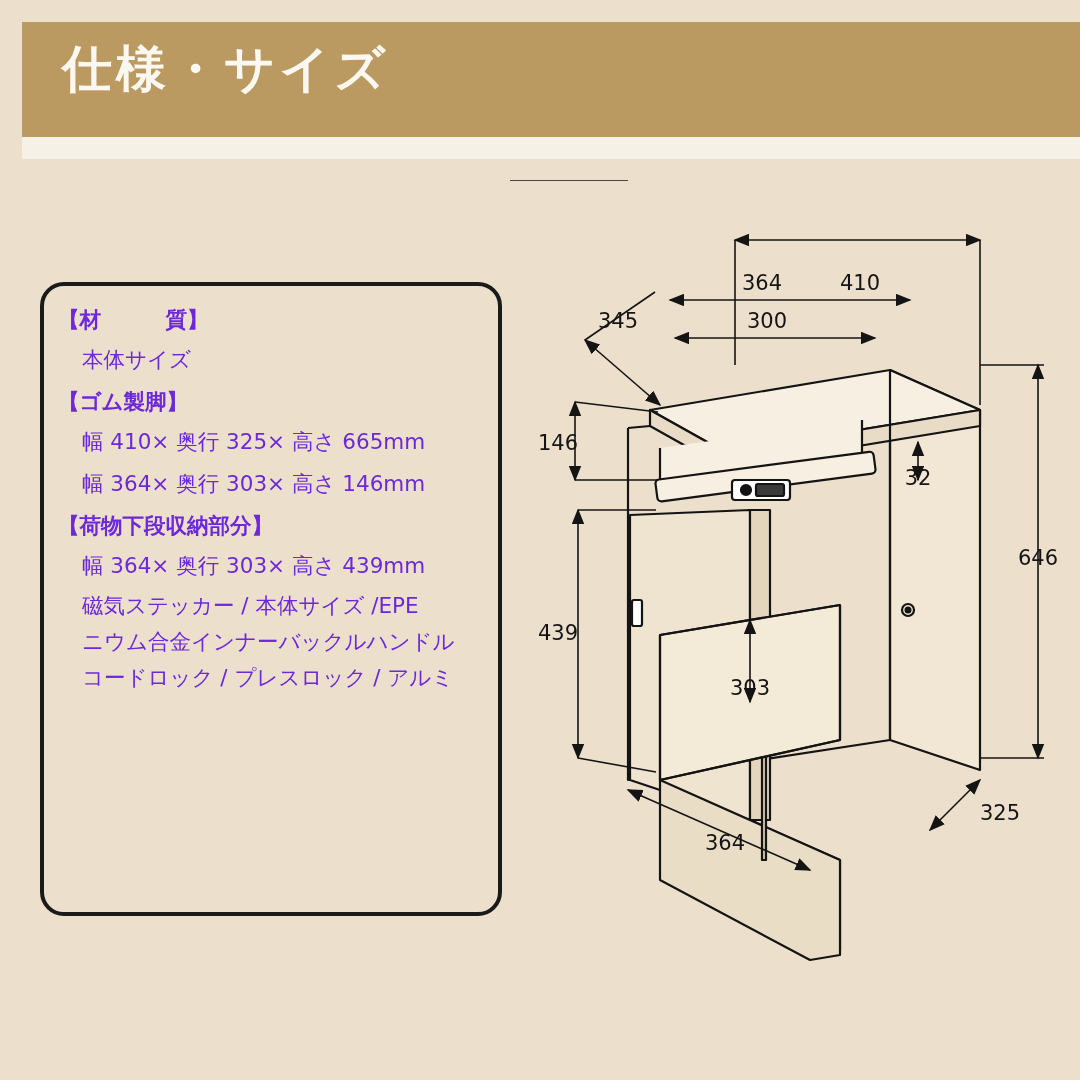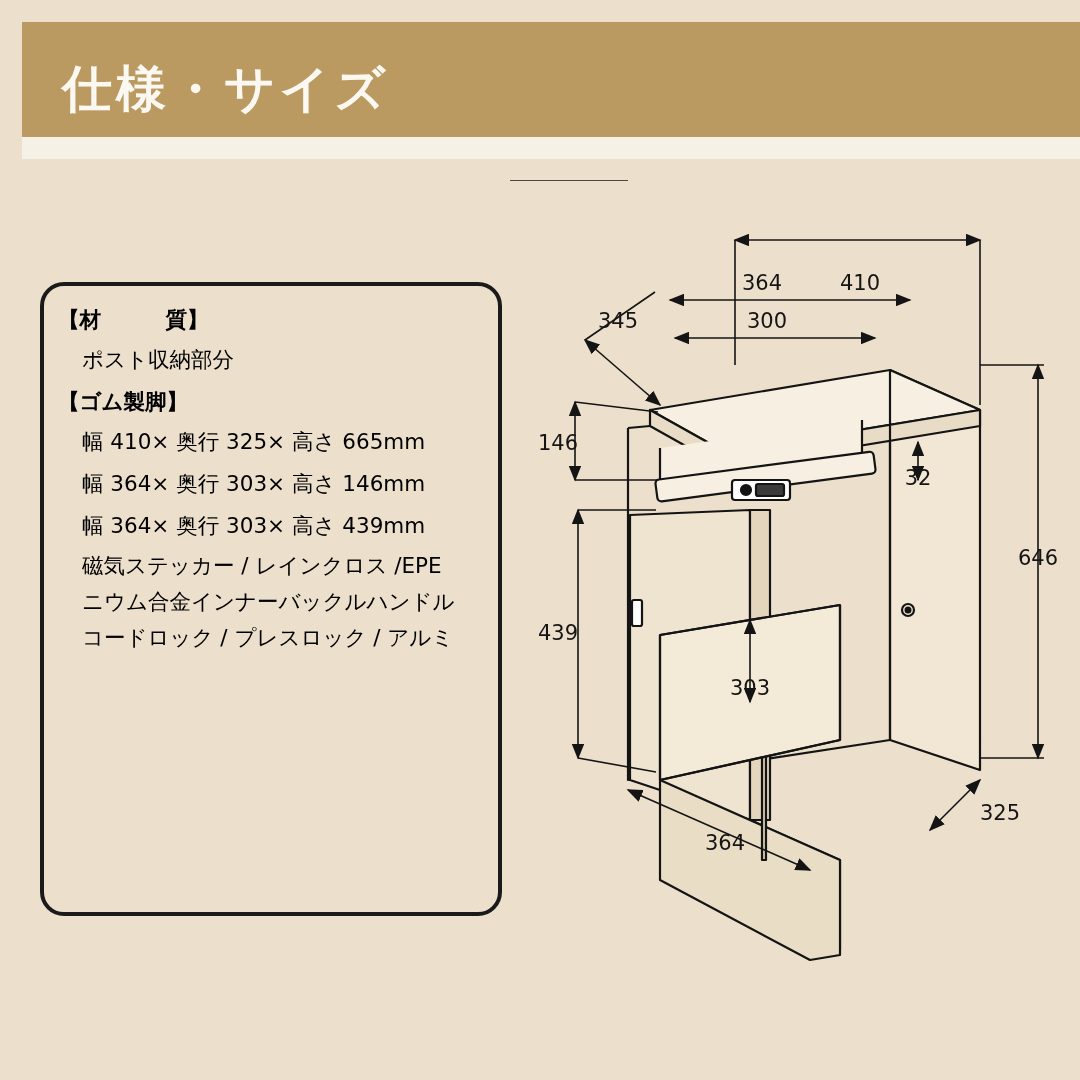--- a/index.html
+++ b/index.html
@@ -36,21 +36,21 @@
     position: absolute;
     left: 0;
     top: 22px;
     width: 22px;
     height: 137px;
     background: #ece0cd;
   }
   #header-title {
     position: absolute;
     left: 62px;
-    top: 56px;
+    top: 36px;
     font-size: 50px;
     letter-spacing: 4px;
     color: #fbf8f2;
     font-weight: bold;
     font-family: "DejaVu Sans", sans-serif;
   }
 
   
   #spec-box {
     position: absolute;
@@ -61,21 +61,21 @@
     border: 4px solid #1a1a1a;
     border-radius: 24px;
     background: transparent;
     box-sizing: border-box;
   }
   #spec-list {
     position: absolute;
     left: 58px;
     top: 300px;
     width: 440px;
-    color: #000000;
+    color: #6d28d9;
     font-family: "DejaVu Sans", sans-serif;
   }
   .spec-group {
     margin-bottom: 2px;
   }
   .spec-label {
     font-size: 21.5px;
     line-height: 40px;
     font-weight: bold;
     white-space: pre;
@@ -111,36 +111,37 @@
 
 <div id="header-band"></div>
 <div id="header-white-strip"></div>
 <div id="header-left-block"></div>
 <div id="header-title">仕様・サイズ</div>
 
 <div id="spec-box"></div>
 <div id="spec-list">
   <div class="spec-group">
     <div class="spec-label">【材　　　質】</div>
-    <div class="spec-value">ポスト収納部分</div>
+    <div class="spec-value">本体サイズ</div>
   </div>
   <div class="spec-group">
     <div class="spec-label">【ゴム製脚】</div>
     <div class="spec-value">幅 410× 奥行 325× 高さ 665mm</div>
   </div>
   <div class="spec-group">
     <div class="spec-value">幅 364× 奥行 303× 高さ 146mm</div>
   </div>
   <div class="spec-group">
+    <div class="spec-label">【荷物下段収納部分】</div>
     <div class="spec-value">幅 364× 奥行 303× 高さ 439mm</div>
   </div>
   <div class="spec-group">
   </div>
   <div class="spec-group">
-    <div class="spec-value multiline">磁気ステッカー / レインクロス /EPE</div>
+    <div class="spec-value multiline">磁気ステッカー / 本体サイズ /EPE</div>
     <div class="spec-value multiline">ニウム合金インナーバックルハンドル</div>
     <div class="spec-value multiline">コードロック / プレスロック / アルミ</div>
   </div>
 </div>
 
 <div id="drawing">
 <svg width="570" height="800" viewBox="0 0 570 800" xmlns="http://www.w3.org/2000/svg">
   <defs>
     <marker id="arrA" markerWidth="10" markerHeight="8" refX="9" refY="4" orient="auto">
       <path d="M0,0 L10,4 L0,8 z" fill="#141414"></path>

